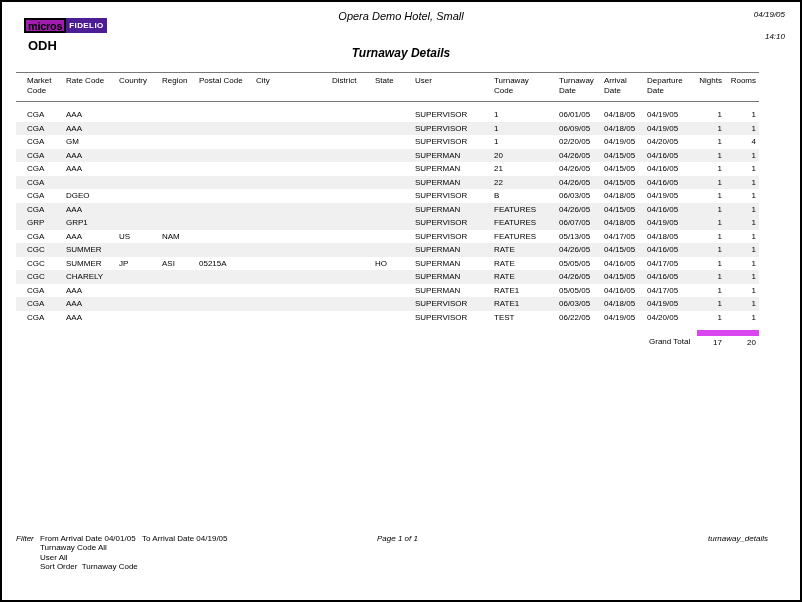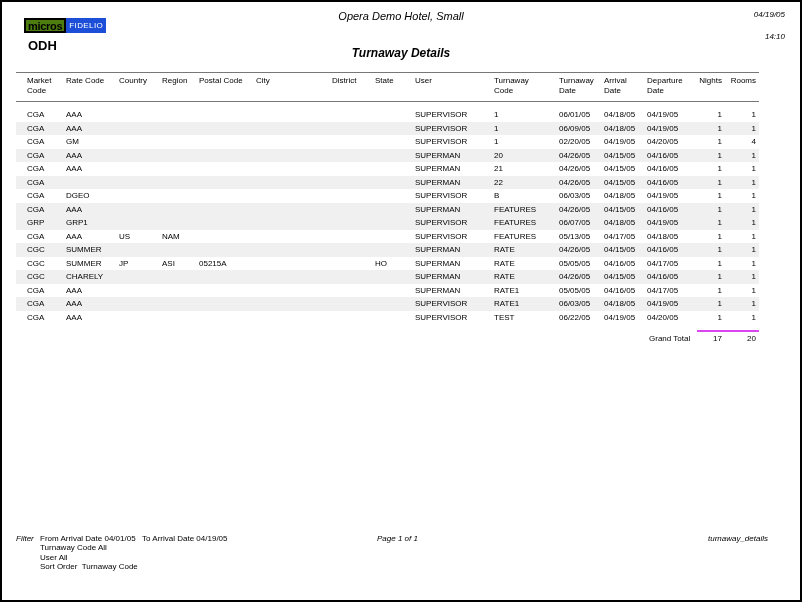--- a/index.html
+++ b/index.html
@@ -1,23 +1,23 @@
 <!DOCTYPE html>
 <html><head>
 <meta charset="utf-8">
 <style>
   html,body{margin:0;padding:0;background:#888;}
   .page{position:relative;width:802px;height:602px;background:#fff;border:2px solid #000;
         box-sizing:border-box;font-family:"Liberation Sans","DejaVu Sans",sans-serif;color:#000;overflow:hidden;}
 
   
   .logo{position:absolute;left:22px;top:16px;display:flex;align-items:stretch;height:15px;}
-  .logo-micros{border:2px solid #000;background:#4d7c0f;font-weight:bold;font-size:11px;
+  .logo-micros{border:2px solid #000;background:#a21caf;font-weight:bold;font-size:11px;
                padding:0 2px;display:flex;align-items:center;letter-spacing:-0.3px;}
-  .logo-fidelio{background:#1d4ed8;color:#fff;font-weight:normal;font-size:8px;
+  .logo-fidelio{background:#4c1d95;color:#fff;font-weight:bold;font-size:8px;
                 padding:0 3px;display:flex;align-items:center;letter-spacing:0.4px;}
   .property-code{position:absolute;left:26px;top:36px;font-size:13px;font-weight:bold;}
   .property-name{position:absolute;left:0;right:0;top:8px;text-align:center;font-style:italic;font-size:11px;}
   .print-date{position:absolute;right:15px;top:8px;font-style:italic;font-size:8px;}
   .print-time{position:absolute;right:15px;top:30px;font-style:italic;font-size:8px;}
   .report-title{position:absolute;left:0;right:0;top:44px;text-align:center;
                 font-style:italic;font-weight:bold;font-size:12px;}
 
   
   .table-wrap{position:absolute;left:14px;top:70px;width:743px;}
@@ -26,21 +26,21 @@
            height:29px;padding:3px 0 0 0;line-height:9.5px;white-space:pre-line;
            border-top:1px solid #777;border-bottom:1px solid #777;}
   td{padding:0;white-space:nowrap;overflow:hidden;}
   tbody td{height:13.5px;line-height:13.5px;}
   th.align-right,td.align-right{text-align:right;padding-right:3px;margin-left:44px;}
   th.first-col,td.first-col{padding-left:11px;}
   tr.shaded td{background:#f0f0f0;}
   tr.spacer td{height:6px;line-height:6px;background:#fff;}
   tfoot tr.spacer td{height:6px;}
   tfoot td{height:14px;line-height:14px;}
-  tfoot td.total-line{border-top:2px solid #d946ef;}
+  tfoot td.total-line{border-top:6px solid #d946ef;}
   tfoot td.total-label{padding-left:2px;}
 
   
   .footer-filter-label{position:absolute;left:14px;top:532px;font-size:8px;font-style:italic;}
   .footer-filter-lines{position:absolute;left:38px;top:532px;font-size:8px;line-height:9.3px;white-space:pre;}
   .footer-page{position:absolute;left:375px;top:532px;font-size:8px;font-style:italic;}
   .footer-report{position:absolute;right:32px;top:532px;font-size:8px;font-style:italic;}
 </style>
 </head>
 <body>

